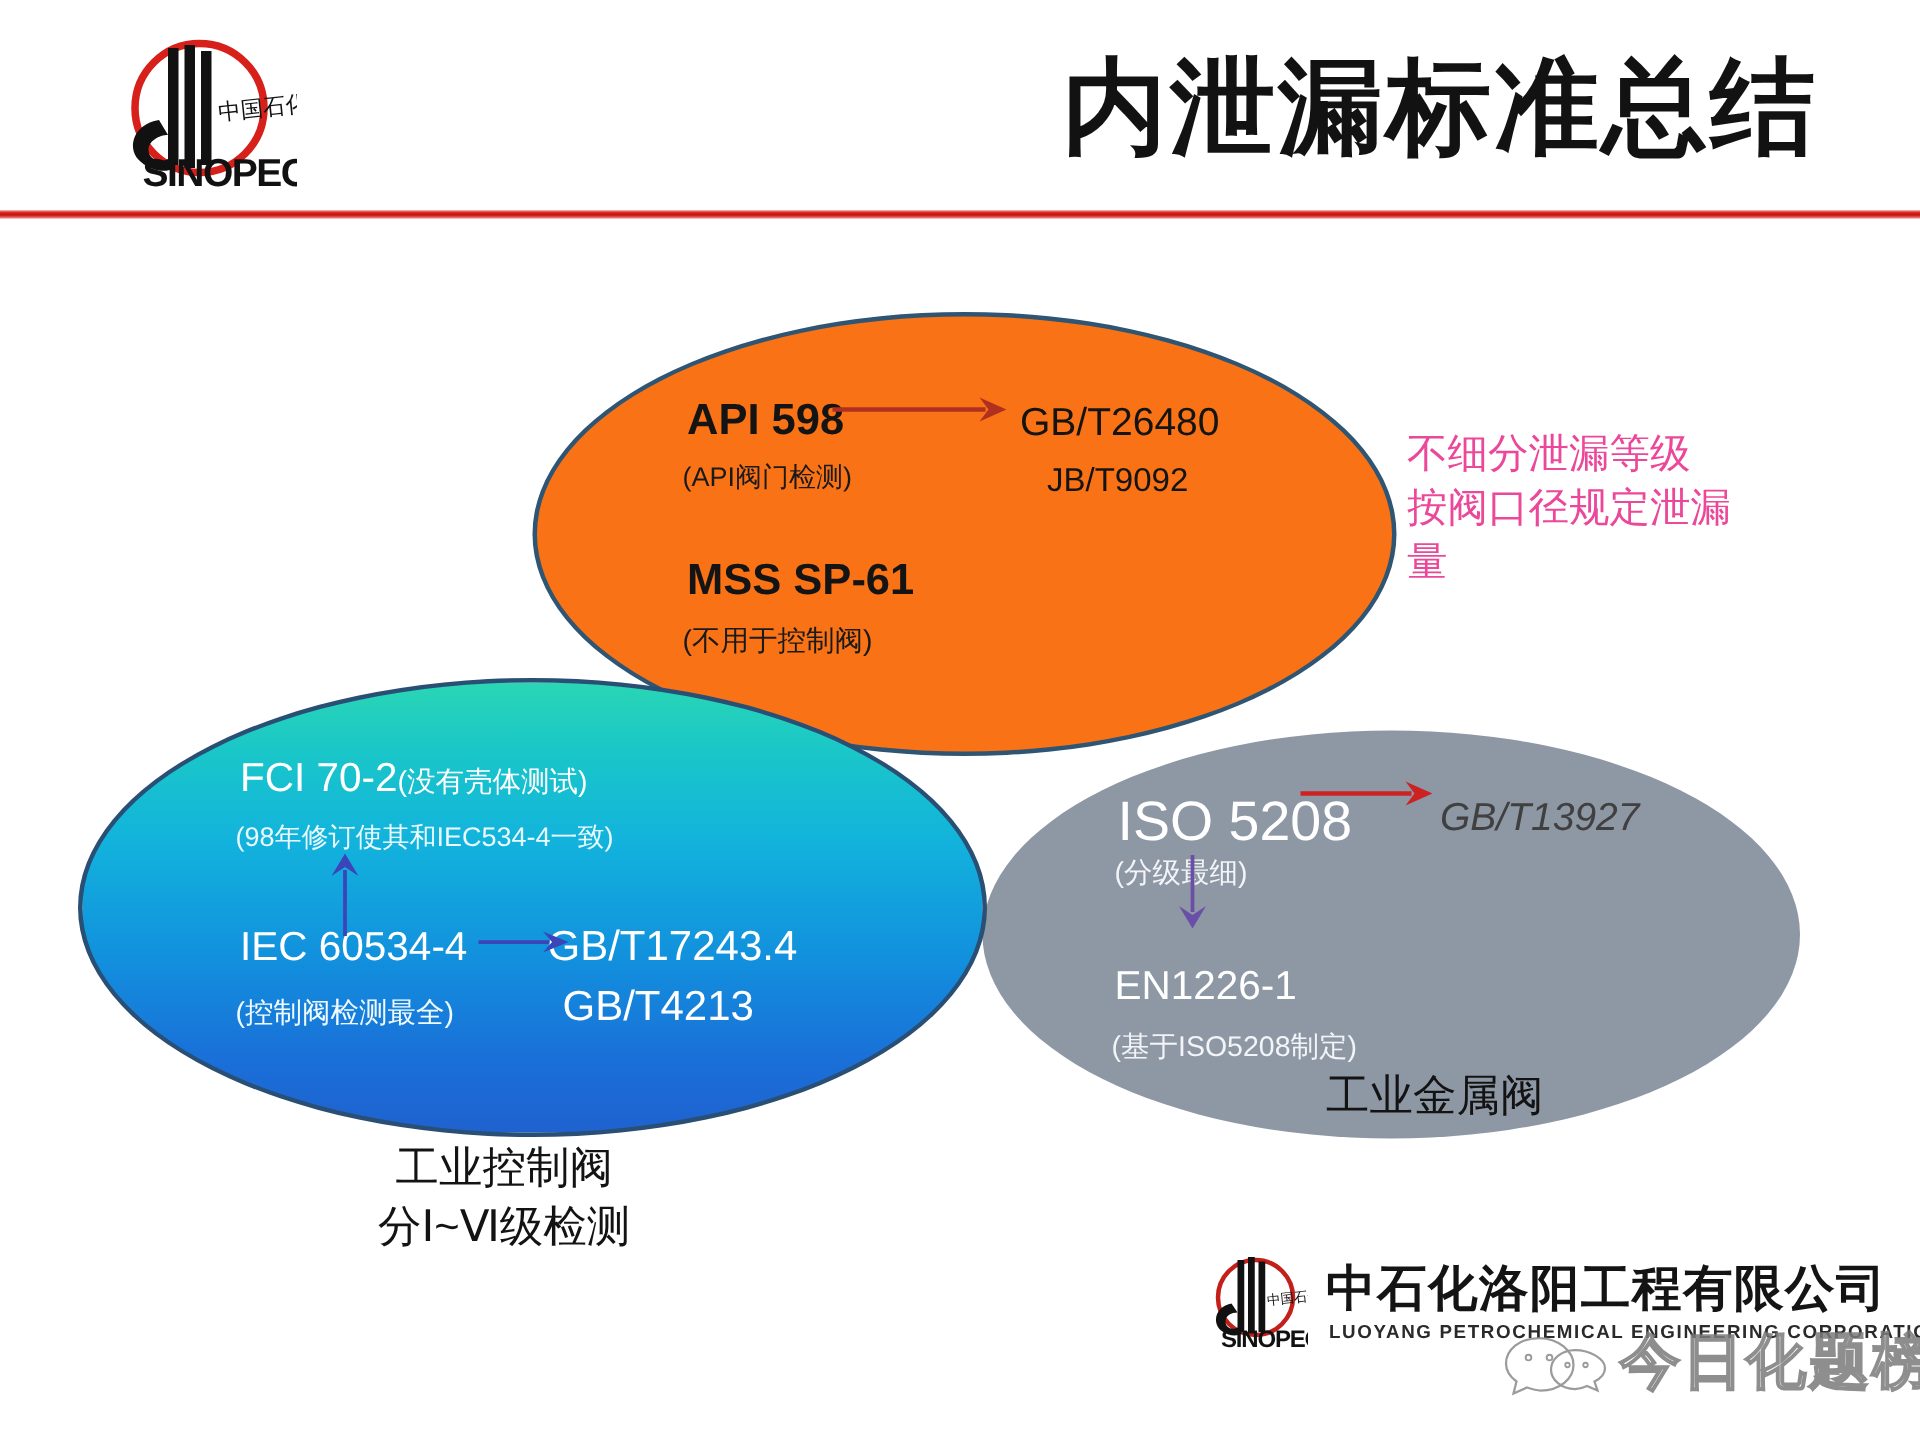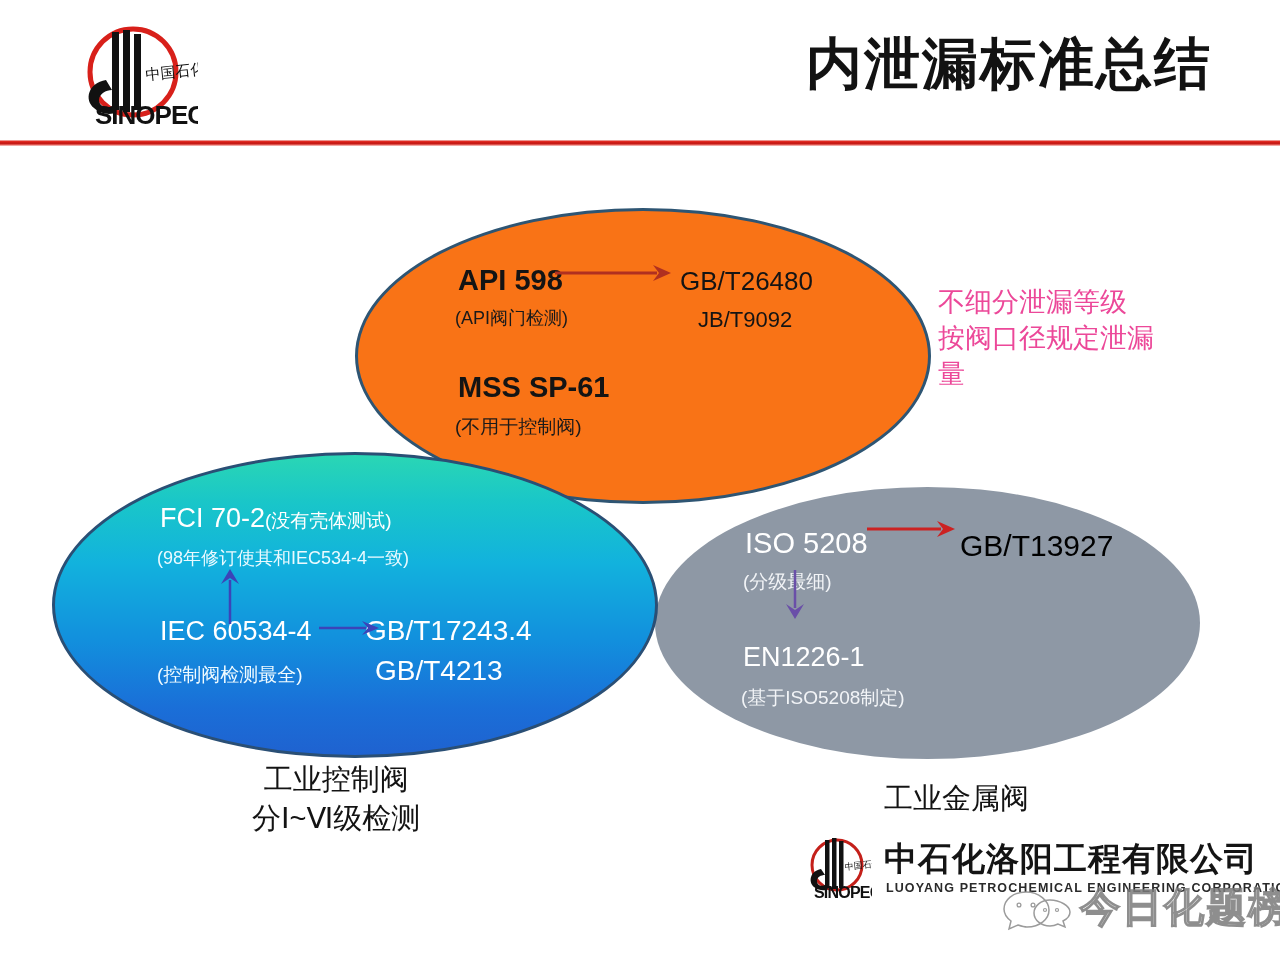--- a/index.html
+++ b/index.html
@@ -31,21 +31,21 @@
         #f2c9c6 0%, #e02a22 25%, #c2100c 55%, #e8726c 85%, #fbe9e8 100%);
   }
   #brand-logo {
     position: absolute;
     left: 68px; top: 20px;
     width: 130px; height: 112px;
   }
   #page-title {
     position: absolute;
     right: 68px; top: 36px;
-    font-size: 56px;
+    font-size: 70px;
     font-weight: 700;
     letter-spacing: 2px;
     line-height: 1;
     color: #121212;
     white-space: nowrap;
   }
 
   
   .ellipse {
     position: absolute;
@@ -88,23 +88,23 @@
   
   #b-fci          { left: 105px; top: 48px; font-size: 27px; color: #ffffff; }
   #b-fci-sub      { font-size: 19px; }
   #b-fci-note     { left: 102px; top: 91px; font-size: 18px; color: #eafaff; }
   #b-iec          { left: 105px; top: 161px; font-size: 27px; color: #ffffff; }
   #b-iec-note     { left: 102px; top: 207px; font-size: 19px; color: #f0fbff; }
   #b-gbt17243     { left: 310px; top: 160px; font-size: 28px; color: #ffffff; }
   #b-gbt4213      { left: 320px; top: 200px; font-size: 28px; color: #ffffff; }
 
   
-  #s-iso5208      { left: 90px;  top: 40px;  font-size: 29px; color: #ffffff; }
+  #s-iso5208      { left: 90px;  top: 40px;  font-size: 37px; color: #ffffff; }
   #s-iso-note     { left: 88px;  top: 82px;  font-size: 19px; color: #f2f4f7; }
-  #s-gbt13927     { left: 305px; top: 42px;  font-size: 30px; color: #000000; }
+  #s-gbt13927     { left: 305px; top: 42px;  font-size: 26px; color: #404040; font-style: italic; }
   #s-en1226       { left: 88px;  top: 155px; font-size: 27px; color: #ffffff; }
   #s-en-note      { left: 86px;  top: 198px; font-size: 19px; color: #f2f4f7; }
 
   
   .arrow { position: absolute; }
   #arrow-api-to-gb  { left: 553px; top: 262px; z-index: 4; }
   #arrow-iso-to-gb  { left: 865px; top: 518px; z-index: 4; }
   #arrow-iec-up     { left: 215px; top: 568px; z-index: 4; }
   #arrow-iec-to-gb  { left: 318px; top: 618px; z-index: 4; }
   #arrow-iso-down   { left: 780px; top: 570px; z-index: 4; }
@@ -124,21 +124,21 @@
     left: 252px; top: 760px;
     font-size: 29px;
     line-height: 1.33;
     color: #131313;
     text-align: center;
     z-index: 5;
     white-space: nowrap;
   }
   #caption-right {
     position: absolute;
-    left: 884px; top: 779px;
+    left: 884px; top: 712px;
     font-size: 29px;
     line-height: 1.33;
     color: #131313;
     text-align: center;
     z-index: 5;
     white-space: nowrap;
   }
 
   
   #footer-logo {

